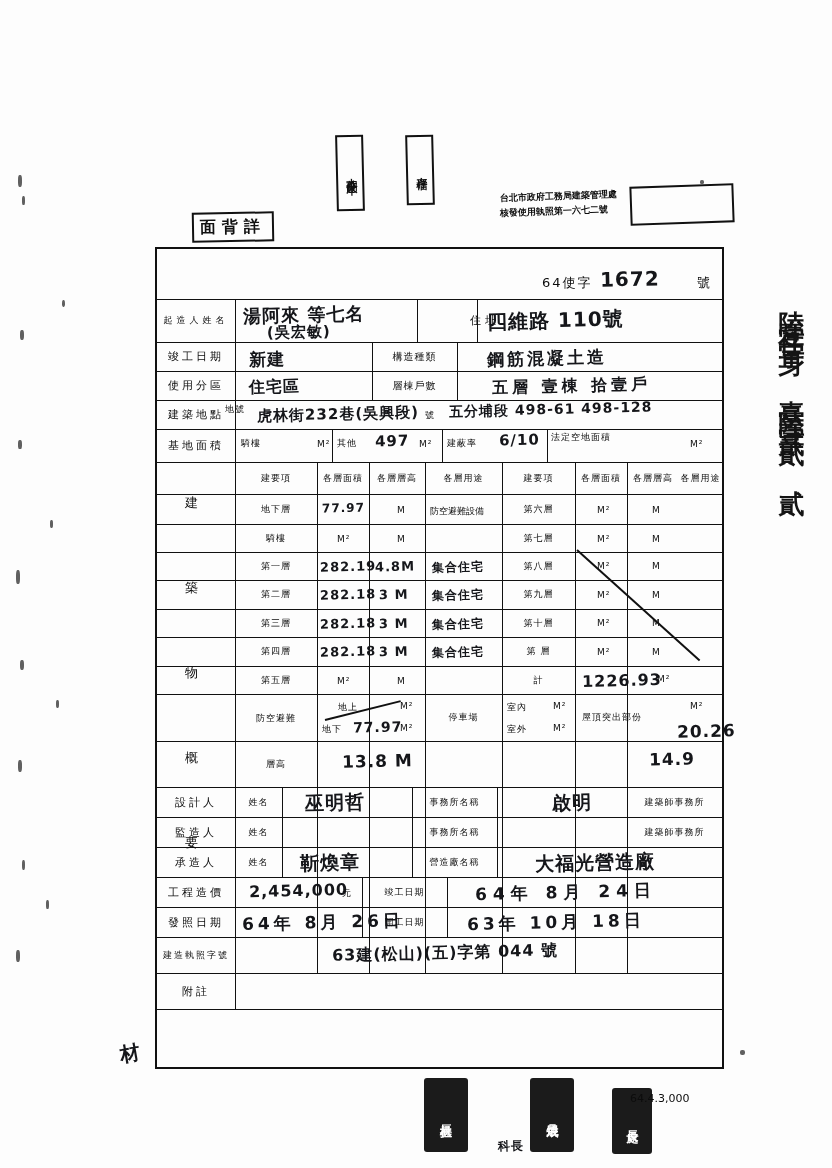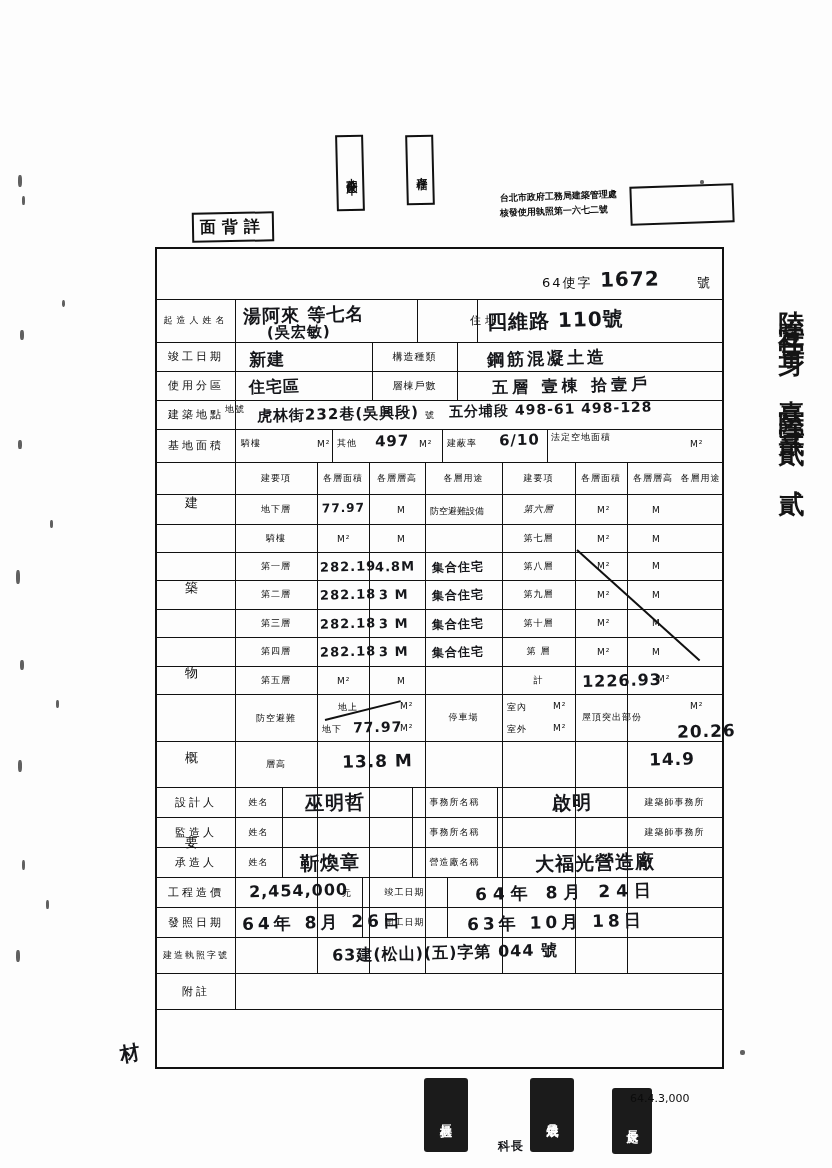--- a/index.html
+++ b/index.html
@@ -243,21 +243,21 @@
   <div class="cellbox" style="left:522px;top:213px;width:43px;height:32px;">
     <span class="print tiny">各層用途</span>
   </div>
 
   <div class="cellbox" style="left:78px;top:245px;width:82px;height:30px;">
       <span class="print tiny">地下層</span>
     </div>
   <div class="hw sm" style="position:absolute;left:165px;top:252px;">77.97</div>
   <div class="print tiny" style="position:absolute;left:240px;top:256px;">M</div>
   <div class="print tiny" style="position:absolute;left:273px;top:256px;letter-spacing:0;">防空避難設備</div>
-  <div class="cellbox" style="left:345px;top:245px;width:73px;height:30px;font-style:italic;">
+  <div class="cellbox" style="left:345px;top:245px;width:73px;height:30px;">
       <span class="print tiny">第六層</span>
     </div>
   <div class="print tiny" style="position:absolute;left:440px;top:256px;">M²</div>
   <div class="print tiny" style="position:absolute;left:495px;top:256px;">M</div>
 
   <div class="cellbox" style="left:78px;top:275px;width:82px;height:28px;">
       <span class="print tiny">騎樓</span>
     </div>
   <div class="print tiny" style="position:absolute;left:180px;top:285px;">M²</div>
   <div class="print tiny" style="position:absolute;left:240px;top:285px;">M</div>

